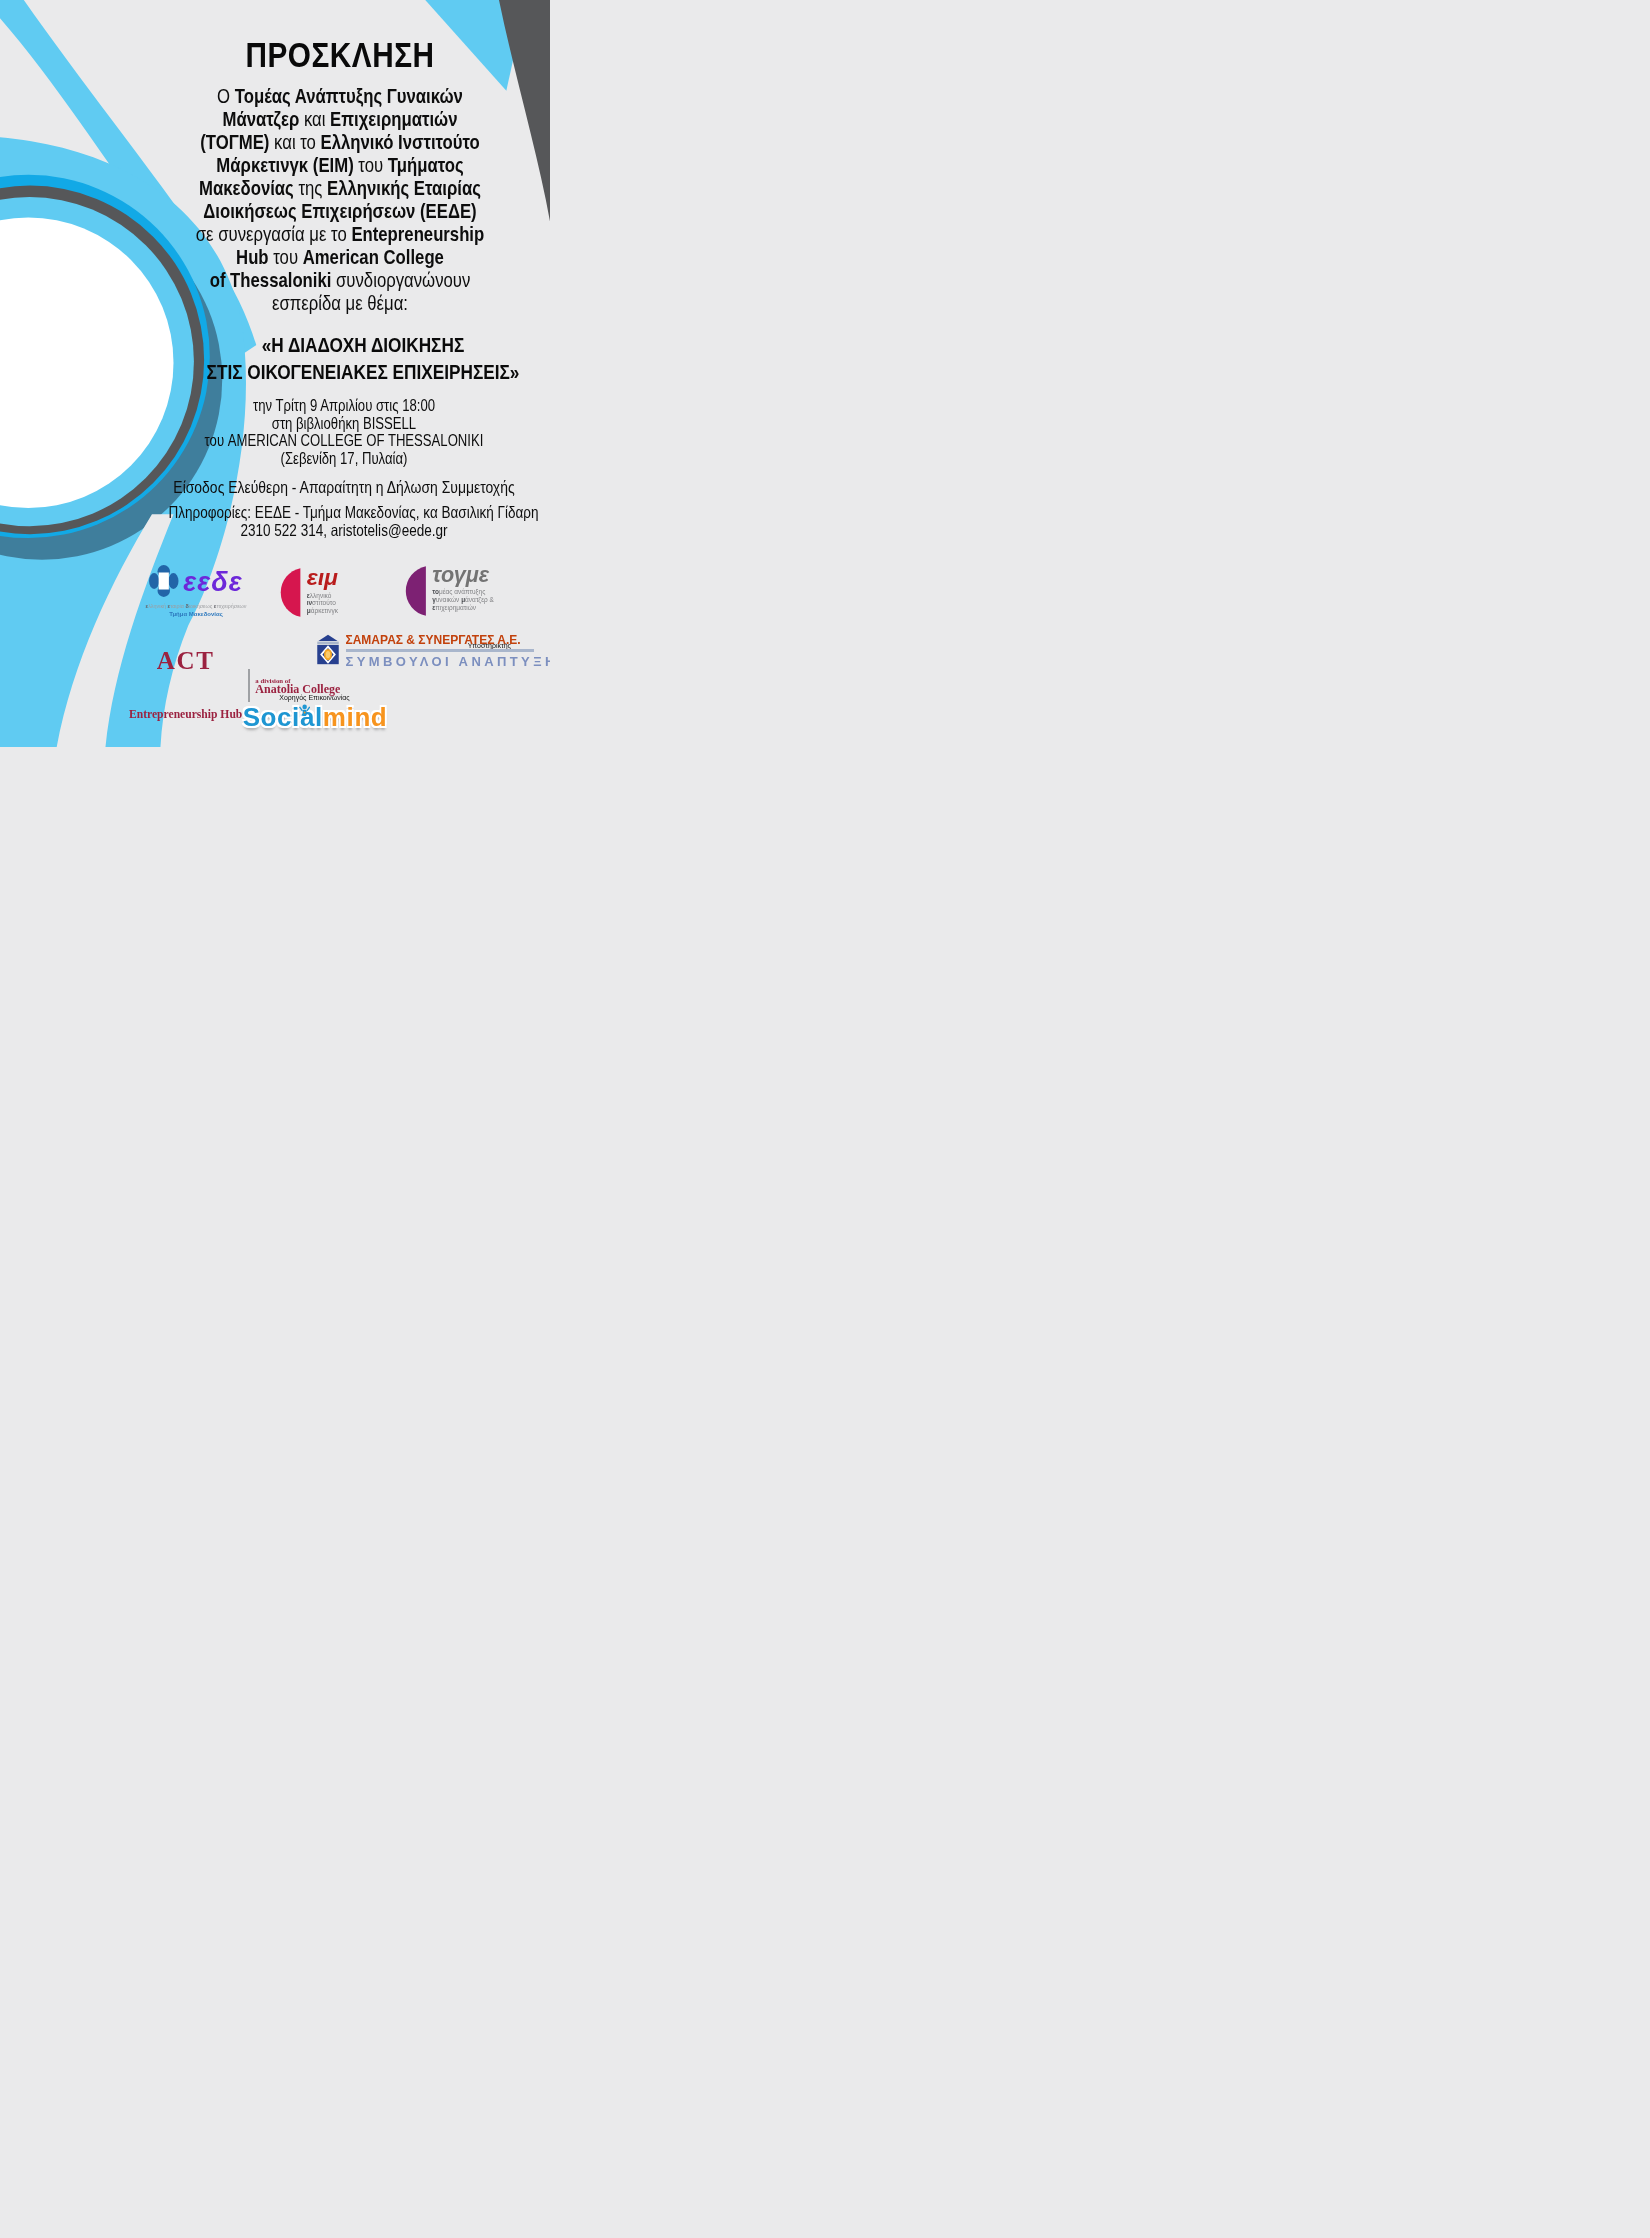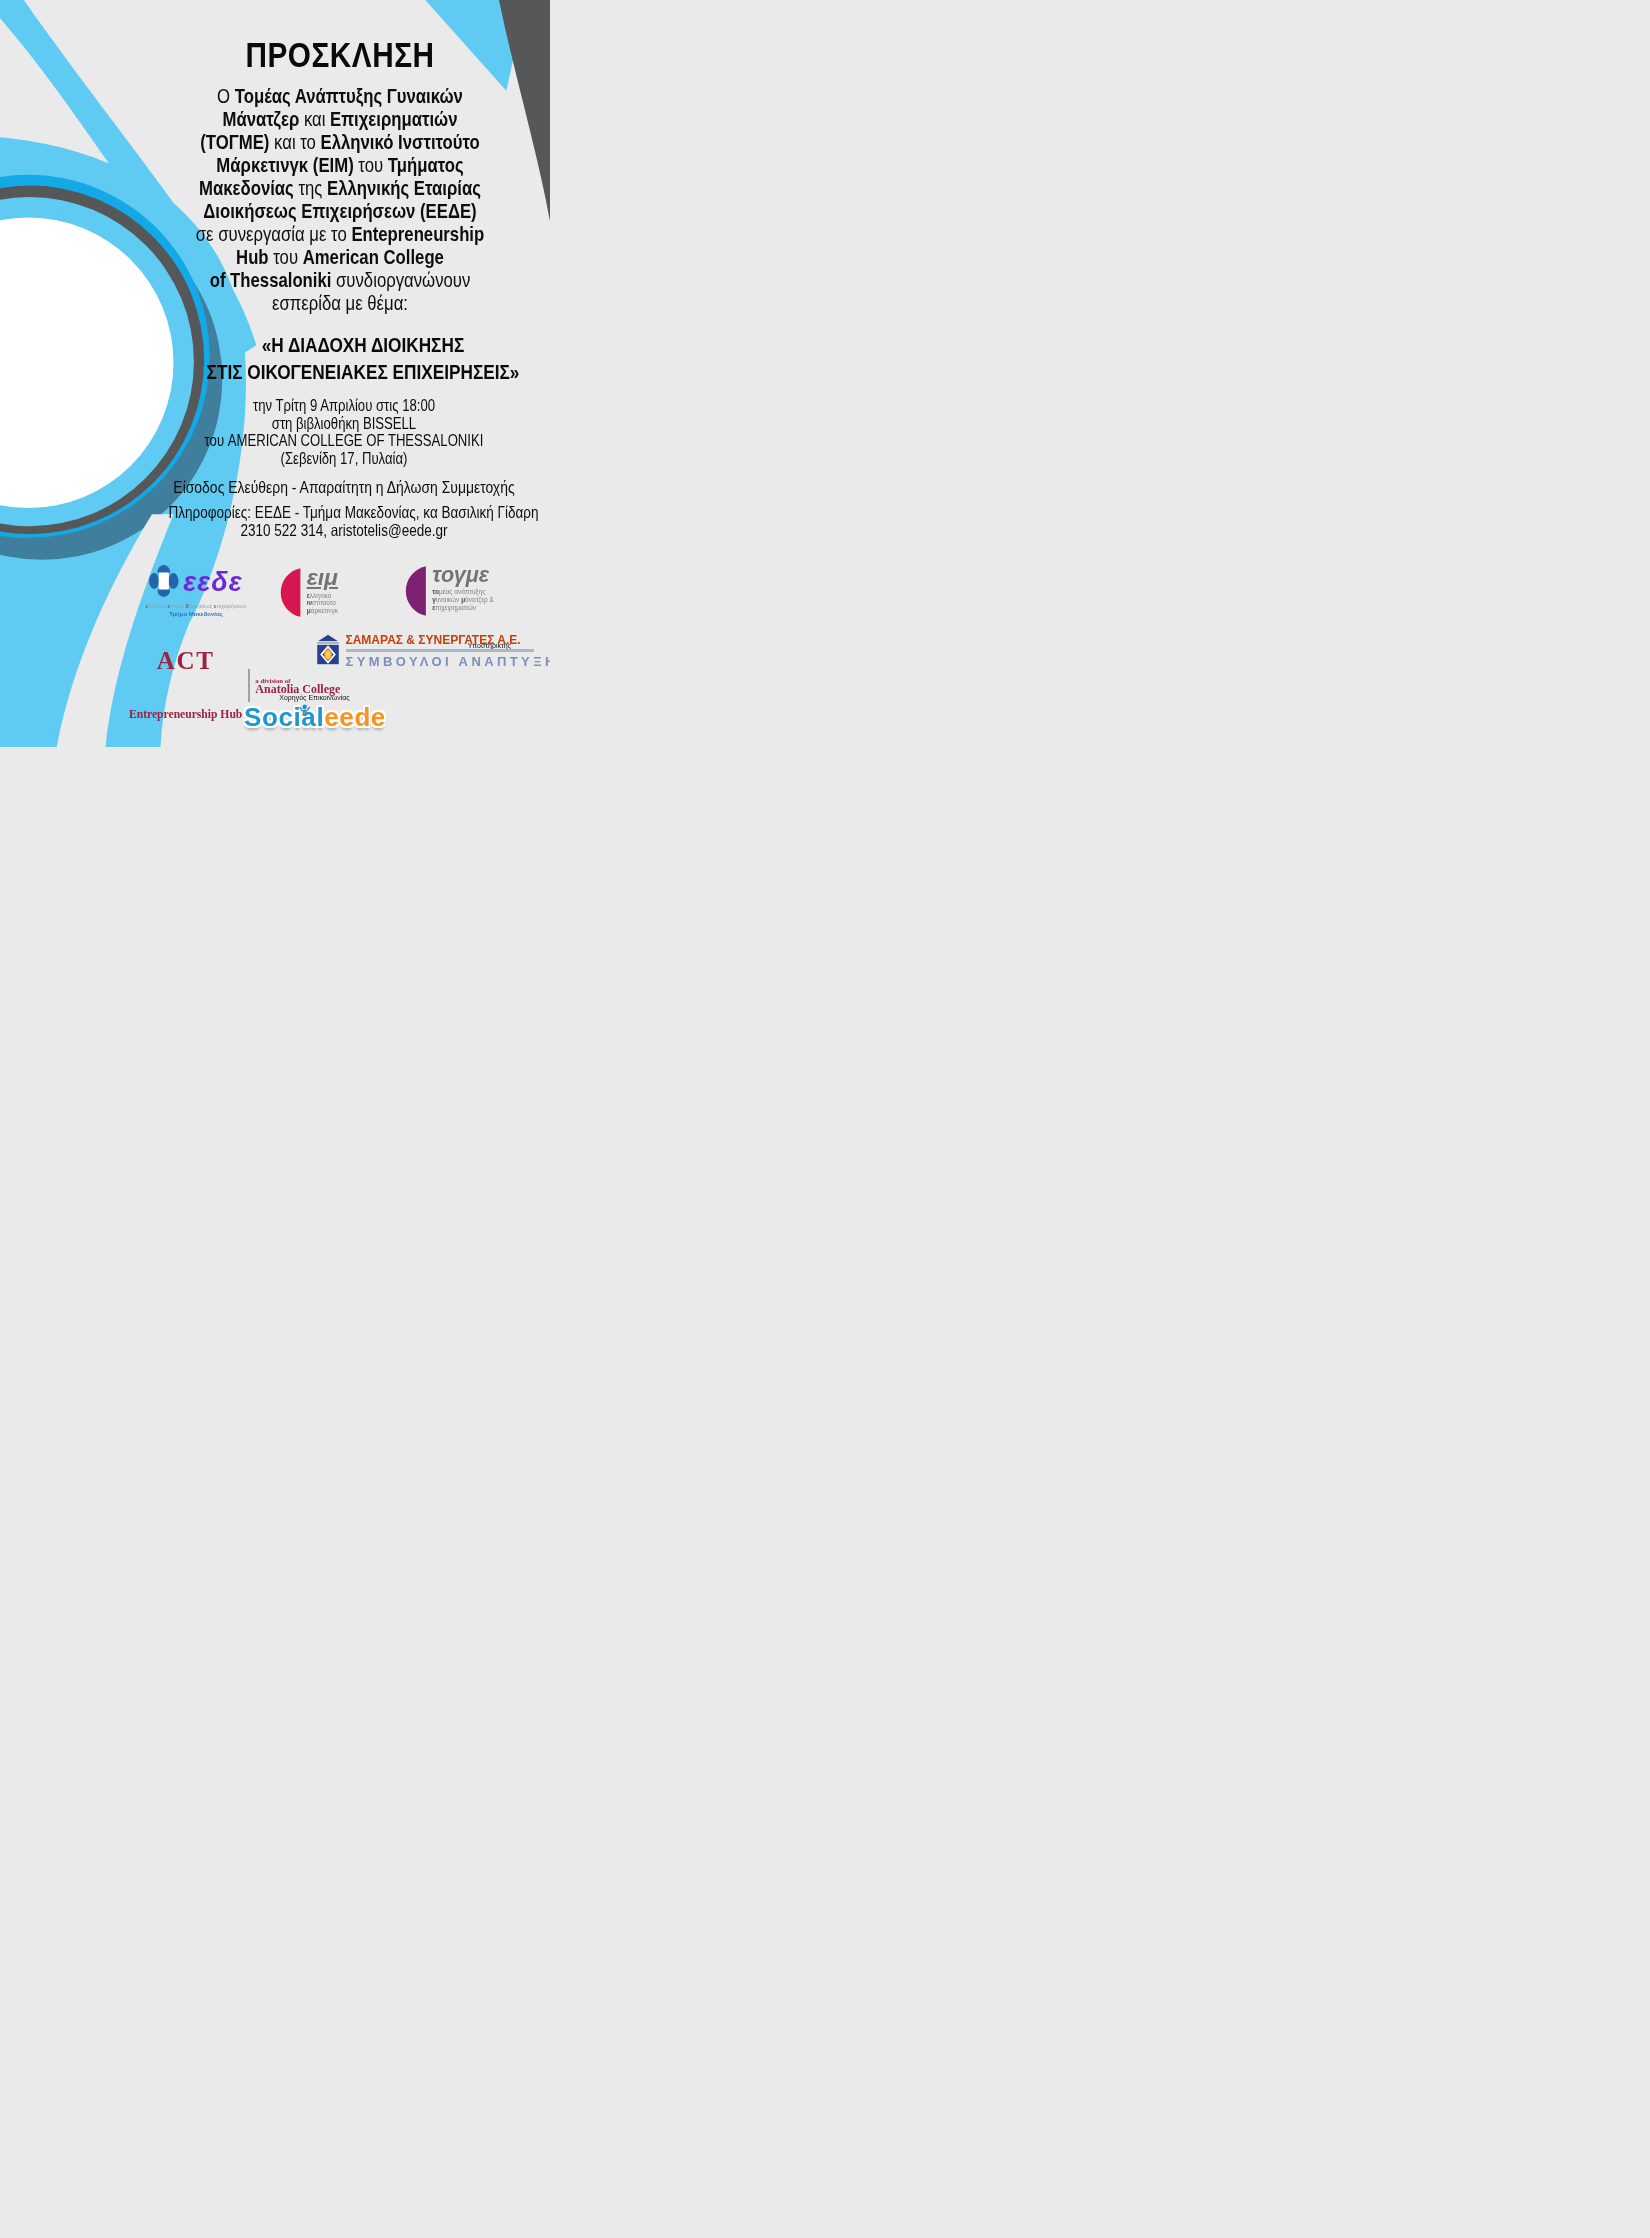--- a/index.html
+++ b/index.html
@@ -30,21 +30,21 @@
   .eede-word{font-size:27px;font-weight:700;font-style:italic;color:#6d28d9;letter-spacing:1.1px;}
   .eede-tag{font-size:5.4px;color:#9C9DA0;text-align:center;margin-top:4px;white-space:nowrap;}
   .eede-tag .b,.logo-lines .b{font-weight:700;}
   .eede-tag .b{color:#63646A;}
   .eede-chapter{font-size:6px;color:#2E79BE;font-weight:700;text-align:center;margin-top:1.7px;}
 
   .halflogo{display:flex;gap:5.7px;align-items:flex-start;}
   #eim{left:276px;top:567px;}
   #togme{left:401px;top:565px;}
   .brandword{font-weight:700;font-style:italic;line-height:.95;}
-  .eim-word{font-size:23px;color:#737373;text-decoration:underline;}
+  .eim-word{font-size:23px;color:#b91c1c;}
   .togme-word{font-size:21.6px;color:#737373;}
   .logo-lines{font-size:6.5px;line-height:7.7px;color:#808184;margin-top:2.8px;}
   .logo-lines .b{color:#4E5054;}
 
   #supporter{left:391px;top:642px;width:120px;text-align:right;font-size:7px;color:#121212;}
   #act{left:129px;top:649px;display:flex;align-items:center;gap:5.7px;color:#9B2240;
        font-family:"Liberation Serif", serif;}
   .act-left{text-align:center;}
   .act-acronym{font-size:25px;font-weight:700;line-height:23px;letter-spacing:1.7px;}
   .act-name{font-size:11.6px;font-weight:700;white-space:nowrap;margin-top:36px;}
@@ -202,21 +202,21 @@
       <div class="sam-name">ΣΑΜΑΡΑΣ &amp; ΣΥΝΕΡΓΑΤΕΣ Α.Ε.</div>
       <div class="sam-bar"></div>
       <div class="sam-sub">ΣΥΜΒΟΥΛΟΙ ΑΝΑΠΤΥΞΗΣ</div>
     </div>
   </div>
 </div>
 
 <div class="abs" id="media-label">Χορηγός Επικοινωνίας</div>
 
 <div class="abs" id="socialmind">
-  <span class="sm1">Social</span><span class="sm2">eede</span>
+  <span class="sm1">Social</span><span class="sm2">mind</span>
   <span id="mascot">
     <svg width="11.3" height="14.8" viewBox="0 0 20 26">
       <circle cx="10" cy="5" r="4" fill="#1E96D2"></circle>
       <rect x="6.5" y="10" width="7" height="11" rx="2" fill="#1E96D2"></rect>
       <line x1="6" y1="12" x2="1" y2="5" stroke="#1E96D2" stroke-width="2.4"></line>
       <line x1="14" y1="12" x2="19" y2="5" stroke="#1E96D2" stroke-width="2.4"></line>
       <circle cx="10" cy="15" r="1.6" fill="#F7941E"></circle>
     </svg>
   </span>
 </div>

